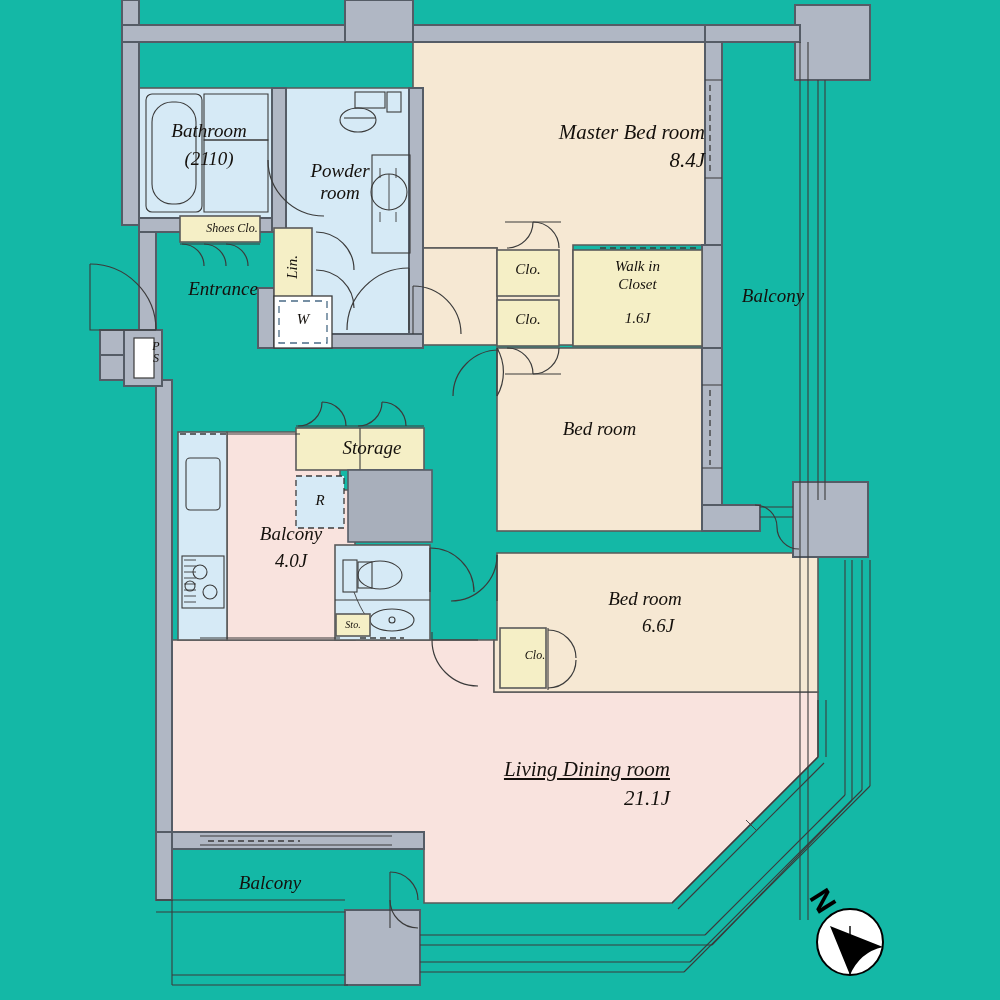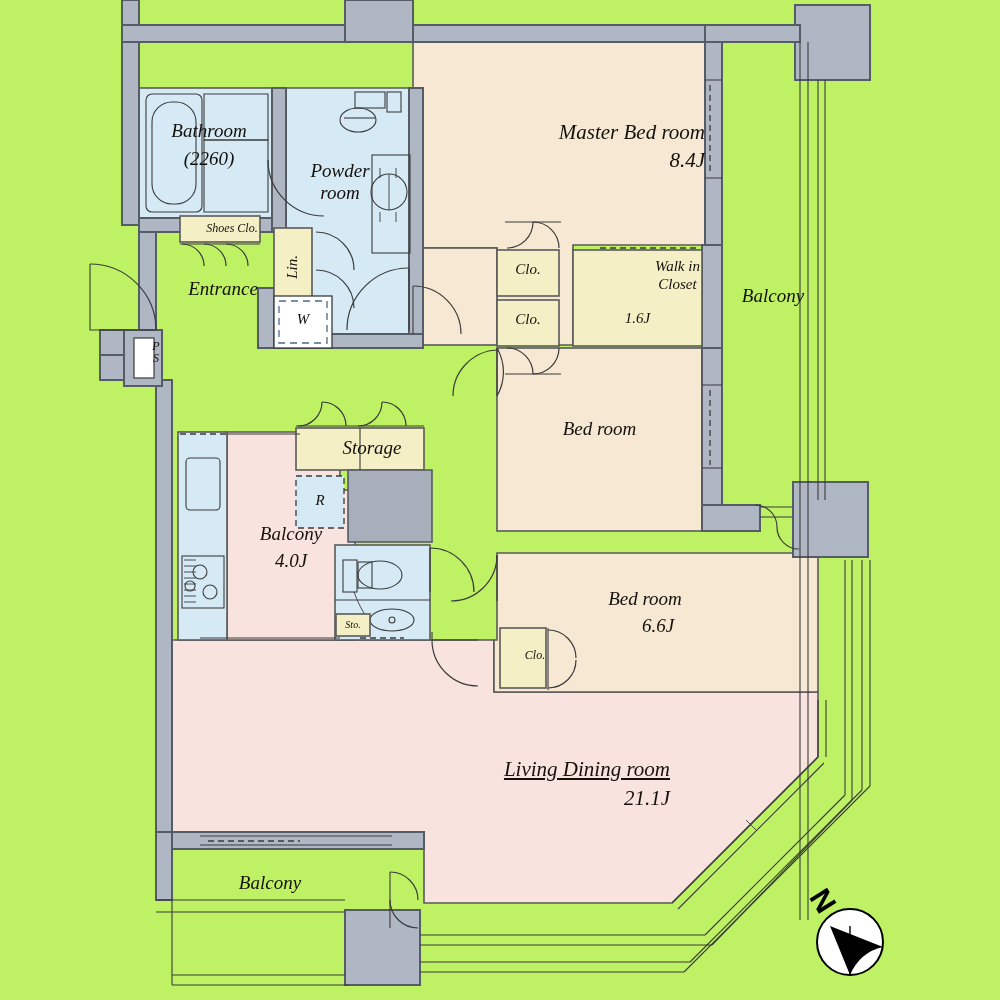--- a/index.html
+++ b/index.html
@@ -1,18 +1,18 @@
 <!DOCTYPE html>
 <html><head>
 <meta charset="utf-8">
 <style>
   html,body{margin:0;padding:0;background:#ffffff;}
   body{width:1000px;height:1000px;overflow:hidden;
        font-family:"Liberation Serif","DejaVu Serif",serif;}
-  #stage{position:relative;width:1000px;height:1000px;background:#bef264;}
+  #stage{position:relative;width:1000px;height:1000px;background:#14b8a6;}
   svg{position:absolute;left:0;top:0;}
   .lbl{position:absolute;font-style:italic;color:#14100c;
        text-align:center;line-height:1.18;white-space:pre-line;
        pointer-events:none;}
   .lbl.big{font-size:21px;text-align:right;}
   .lbl.mid{font-size:19px;}
   .lbl.sm{font-size:15px;}
   .lbl.xs{font-size:12px;margin-left:12px;}
   .lbl.tiny{font-size:10px;}
   .vert{transform:rotate(-90deg);transform-origin:50% 50%;}
@@ -335,21 +335,21 @@
     <path class="ln2" d="M818,757 L672,903"></path>
     <path class="ln2" d="M824,763 L678,909"></path>
     <path class="ln2" d="M818,700 L818,757"></path>
     <path class="ln2" d="M826,700 L826,757"></path>
     <path class="lnT" d="M746,820 L756,830"></path>
   </g>
 
 </svg>
 
 <div class="lbl mid" style="left:139px;top:120px;width:140px;">Bathroom</div>
-<div class="lbl mid" style="left:139px;top:148px;width:140px;">(2260)</div>
+<div class="lbl mid" style="left:139px;top:148px;width:140px;">(2110)</div>
 
 <div class="lbl mid" style="left:285px;top:160px;width:110px;">Powder
 room</div>
 
 <div class="lbl mid" style="left:158px;top:278px;width:130px;">Entrance</div>
 
 <div class="lbl xs" style="left:180px;top:221px;width:80px;">Shoes Clo.</div>
 
 <div class="lbl sm vert" style="left:263px;top:258px;width:60px;">Lin.</div>
 
@@ -357,21 +357,21 @@
 
 <div class="lbl xs" style="left:134px;top:340px;width:20px;line-height:1.0;">P
 S</div>
 
 <div class="lbl big" style="left:413px;top:120px;width:292px;">Master Bed room</div>
 <div class="lbl big" style="left:413px;top:148px;width:292px;">8.4J</div>
 
 <div class="lbl sm" style="left:497px;top:261px;width:62px;">Clo.</div>
 <div class="lbl sm" style="left:497px;top:311px;width:62px;">Clo.</div>
 
-<div class="lbl sm" style="left:573px;top:258px;width:129px;margin-left:40px;">Walk in
+<div class="lbl sm" style="left:573px;top:258px;width:129px;">Walk in
 Closet</div>
 <div class="lbl sm" style="left:573px;top:310px;width:129px;">1.6J</div>
 
 <div class="lbl mid" style="left:718px;top:285px;width:110px;">Balcony</div>
 
 <div class="lbl mid" style="left:497px;top:418px;width:205px;">Bed room</div>
 
 <div class="lbl mid" style="left:520px;top:588px;width:250px;">Bed room</div>
 <div class="lbl mid" style="left:533px;top:615px;width:250px;">6.6J</div>
 

